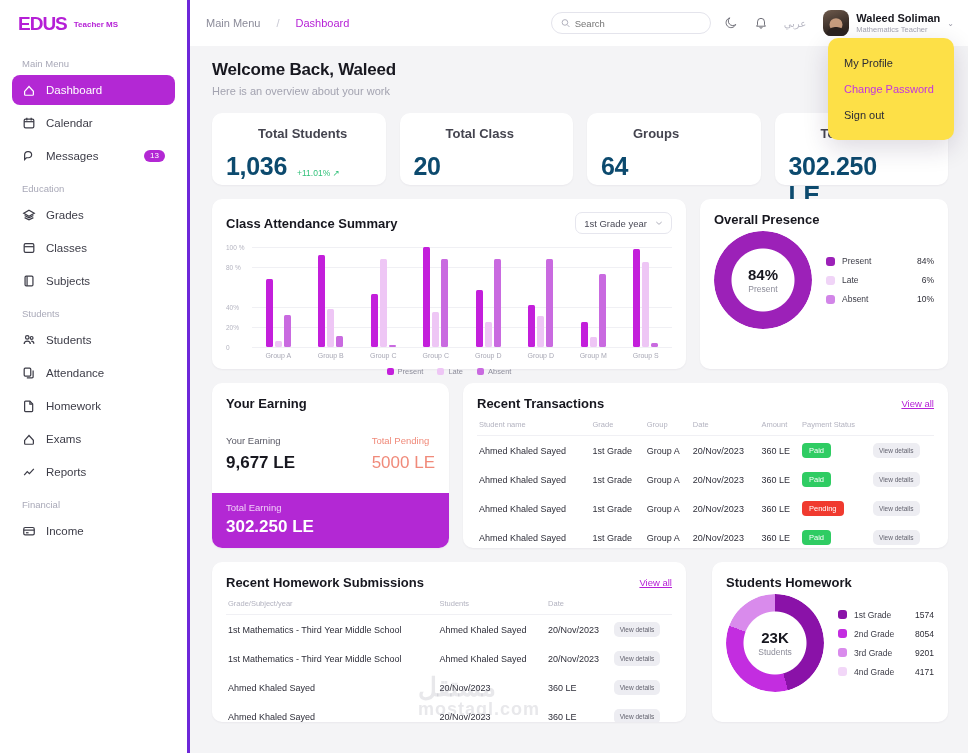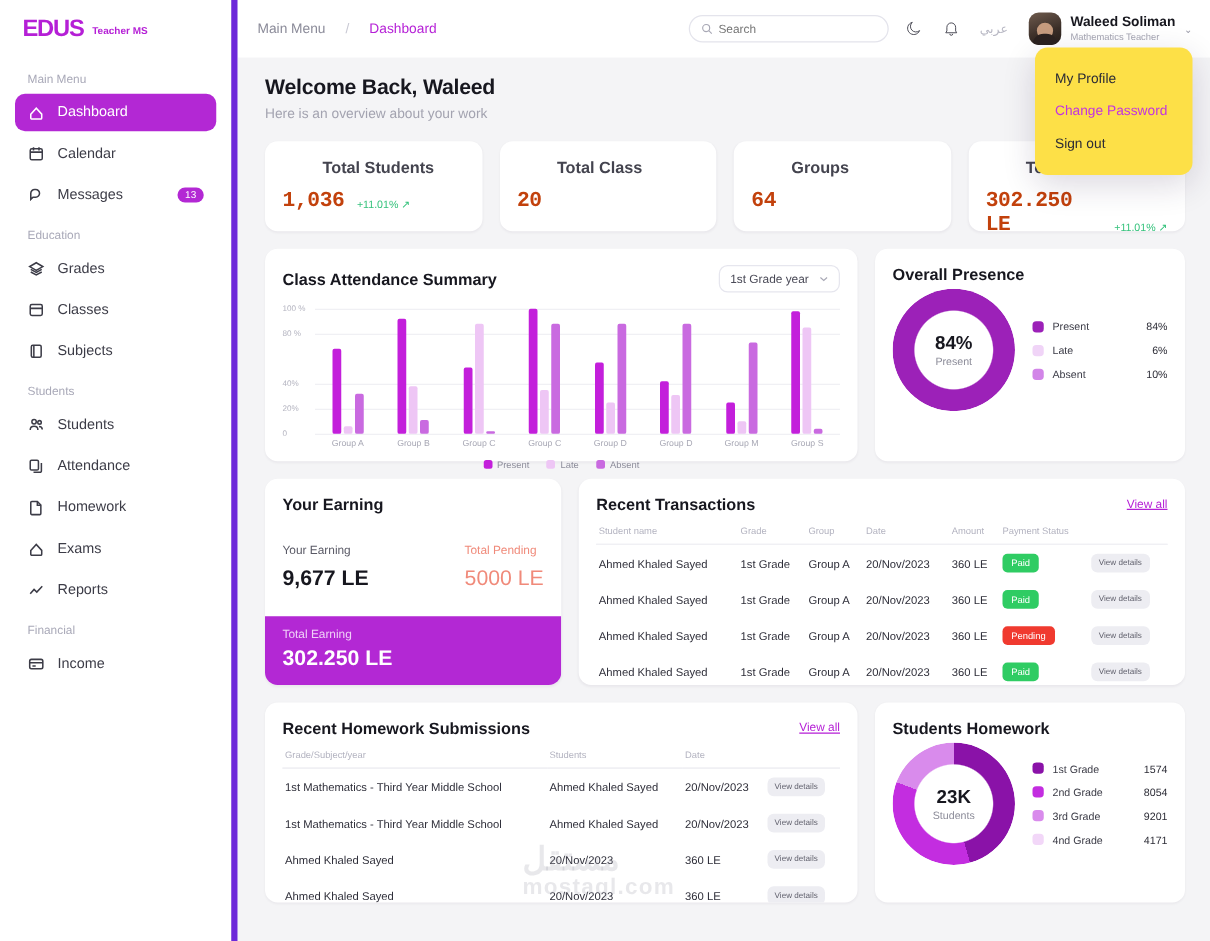--- a/index.html
+++ b/index.html
@@ -8,21 +8,21 @@
     font-family: "Liberation Sans", sans-serif;
     background: #f4f4f6;
     overflow: hidden;
     color: #1c1c24;
   }
   .app { display: flex; width: 968px; height: 753px; position: relative; }
 
   
   .sidebar {
     width: 190px; height: 753px; background: #ffffff;
-    border-right: 5px solid #6d28d9;
+    border-right: 3px solid #6d28d9;
     padding: 0 12px; flex: 0 0 190px; position: relative; z-index: 5;
   }
   .logo-row { display: flex; align-items: center; gap: 7px; padding: 13px 6px 14px 6px; }
   .logo-mark { font-size: 19px; font-weight: 800; letter-spacing: -1px; color: #b51fd6; }
   .logo-sub { font-size: 8px; font-weight: 700; color: #b51fd6; }
   .nav-group-title {
     font-size: 9.5px; color: #a9a9b8; padding: 9px 10px 6px 10px; font-weight: 400;
   }
   .nav-item {
     display: flex; align-items: center; gap: 10px;
@@ -90,21 +90,21 @@
   .page-sub { font-size: 11px; color: #a3a3b0; margin-top: 5px; }
 
   
   .stats-row { display: flex; gap: 14px; margin-top: 16px; }
   .stat-card {
     flex: 1; background: #fff; border-radius: 10px; padding: 13px 14px 15px 14px;
     box-shadow: 0 1px 2px rgba(30,20,50,.05); height: 72px;
   }
   .stat-label { font-size: 13px; color: #44444f; font-weight: 600; margin-left: 32px; }
   .stat-bottom { display: flex; align-items: flex-end; gap: 10px; margin-top: 11px; }
-  .stat-value { font-size: 17px; font-weight: 700; color: #c2410c; letter-spacing: -.3px; font-family: Liberation Mono, monospace; }
+  .stat-value { font-size: 25px; font-weight: 700; color: #0c4a6e; letter-spacing: -.3px; }
   .stat-trend { font-size: 8.5px; color: #33c27b; margin-bottom: 3px; white-space: nowrap; }
 
   .row { display: flex; gap: 14px; margin-top: 14px; }
   .panel { background: #fff; border-radius: 10px; box-shadow: 0 1px 2px rgba(30,20,50,.05); }
   .panel-title { font-size: 13px; font-weight: 700; color: #17171f; }
   .panel-head { display: flex; align-items: center; justify-content: space-between; }
   .view-all { font-size: 9.5px; color: #b51fd6; text-decoration: underline; cursor: pointer; }
   .select-box {
     border: 1px solid #e6e6ee; border-radius: 7px; height: 22px; display: flex;
     align-items: center; gap: 8px; padding: 0 8px; font-size: 9.5px; color: #4a4a57; cursor: pointer;
@@ -156,21 +156,21 @@
     padding: 9px 2px 6px 2px; border-bottom: 1px solid #f0f0f4;
   }
   td { font-size: 9px; color: #2e2e39; padding: 7px 2px; }
   .chip { font-size: 7.5px; color: #fff; border-radius: 4px; padding: 3px 7px; display: inline-block; }
   .chip.paid { background: #2fcc63; }
   .chip.pending { background: #f03a2f; }
   .btn-details {
     background: #ededf2; color: #63636f; font-size: 6.5px; border-radius: 5px;
     padding: 4px 6px; display: inline-block; cursor: pointer; white-space: nowrap;
   }
-  .bottom-row { display: flex; gap: 14px; margin-top: 14px; }
+  .bottom-row { display: flex; gap: 26px; margin-top: 14px; }
   .hw-panel { flex: 0 0 474px; padding: 13px 14px 6px 14px; height: 160px; overflow: hidden; }
   .so-panel { flex: 1; padding: 13px 14px; height: 160px; }
 
   .watermark {
     position: absolute; left: 418px; top: 672px; width: 240px; text-align: left;
     font-size: 26px; color: rgba(150,150,165,.22); font-weight: 700; pointer-events: none;
     letter-spacing: 1px; z-index: 1;
   }
   .watermark .dom { font-size: 18px; display: block; margin-top: -4px; }
 </style>

